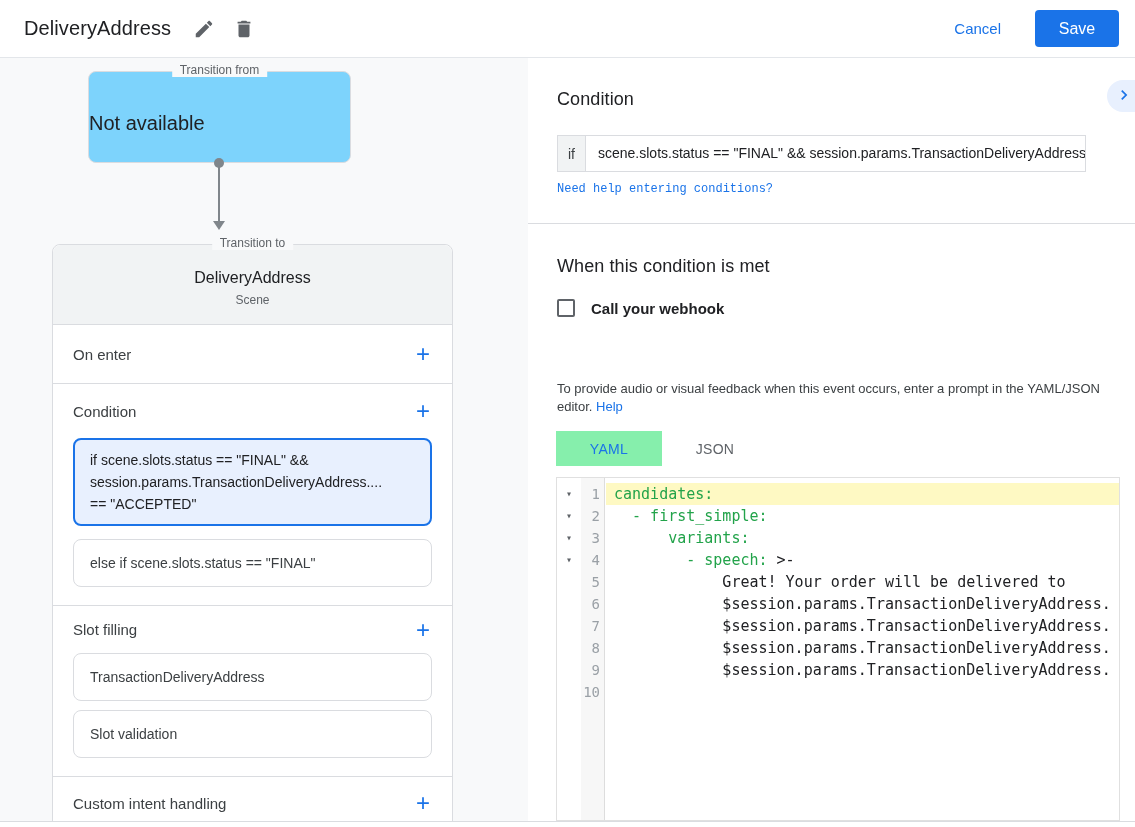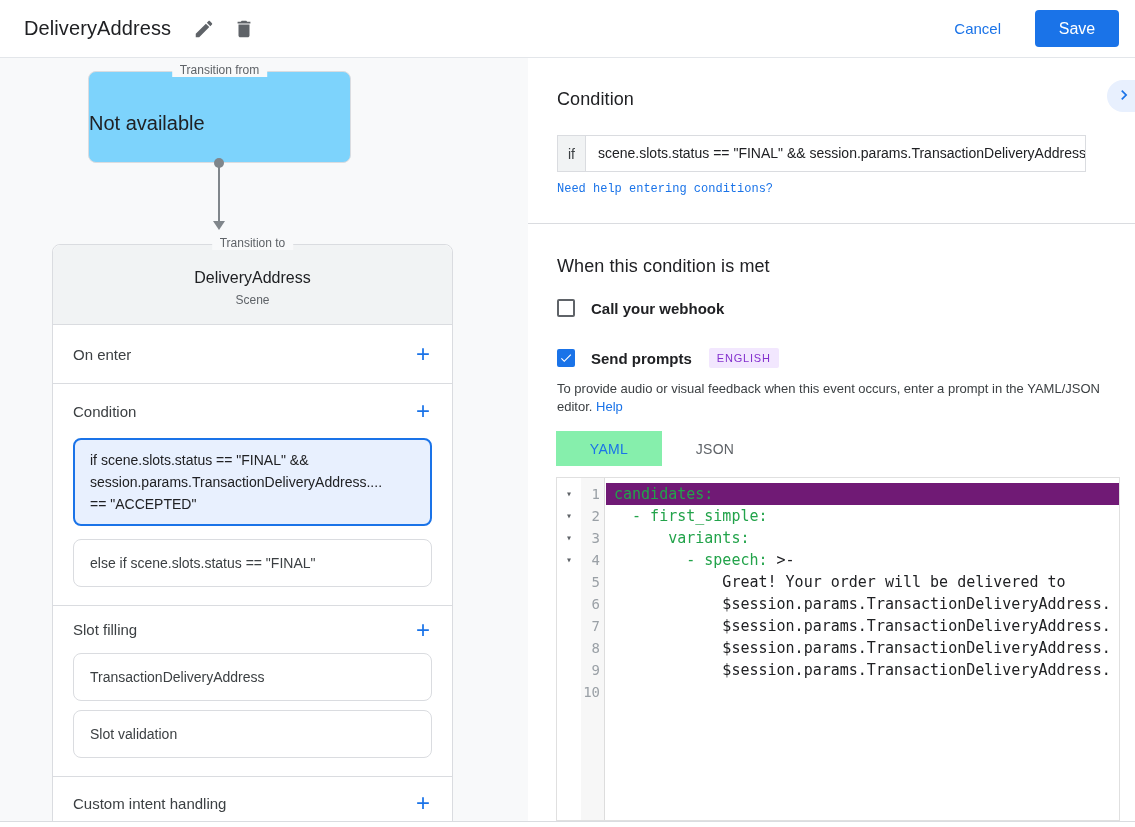--- a/index.html
+++ b/index.html
@@ -100,21 +100,21 @@
   
   .editor { position:absolute; left:28px; top:419px; width:564px; bottom:0; background:#fff;
             border:1px solid #e0e0e0; font-family:"DejaVu Sans Mono","Liberation Mono",monospace; }
   .gutter-num-bg { position:absolute; left:24px; top:0; bottom:0; width:24px; background:#f7f7f7;
                    border-right:1px solid #ddd; z-index:0; }
   .code-lines { position:relative; z-index:1; padding-top:5px; }
   .cm-line { display:flex; height:22px; line-height:22px; font-size:15px; }
   .g-fold { width:24px; text-align:center; font-size:10px; color:#5f6368; cursor:pointer; line-height:22px; }
   .g-num { width:24px; text-align:right; padding-right:5px; color:#9aa0a6; font-size:14px; }
   .l-text { flex:1; padding-left:8px; white-space:pre; overflow:hidden; margin-left:1px; }
-  .cm-line.active .l-text { background:#701a75; }
+  .cm-line.active .l-text { background:#fef9c3; }
   .tok-key { color:#22a34a; }
   .tok-plain { color:#202124; }
 </style>
 </head>
 <body>
 
 <div id="app">
 
   <div class="topbar">
     <span class="app-title">DeliveryAddress</span>
@@ -207,29 +207,20 @@
 
     <div class="panel-divider"></div>
 
     <div class="panel-h when-h">When this condition is met</div>
 
     <div class="check-row row-webhook">
       <span class="checkbox"></span>
       <span class="check-label">Call your webhook</span>
     </div>
 
-    <div class="check-row row-prompts">
-      <span class="checkbox checked">
-        <svg viewBox="0 0 24 24">
-            <path d="M9 16.2L4.8 12l-1.4 1.4L9 19 21 7l-1.4-1.4z"></path>
-          </svg>
-      </span>
-      <span class="check-label">Send prompts</span>
-      <span class="lang-badge">ENGLISH</span>
-    </div>
 
     <div class="feedback"><span>To provide audio or visual feedback when this event occurs, enter a prompt in the YAML/JSON editor. </span><a>Help</a></div>
 
     <div class="tabs">
       <div class="tab active">YAML</div>
       <div class="tab">JSON</div>
     </div>
 
     <div class="editor">
       <div class="gutter-num-bg"></div>

